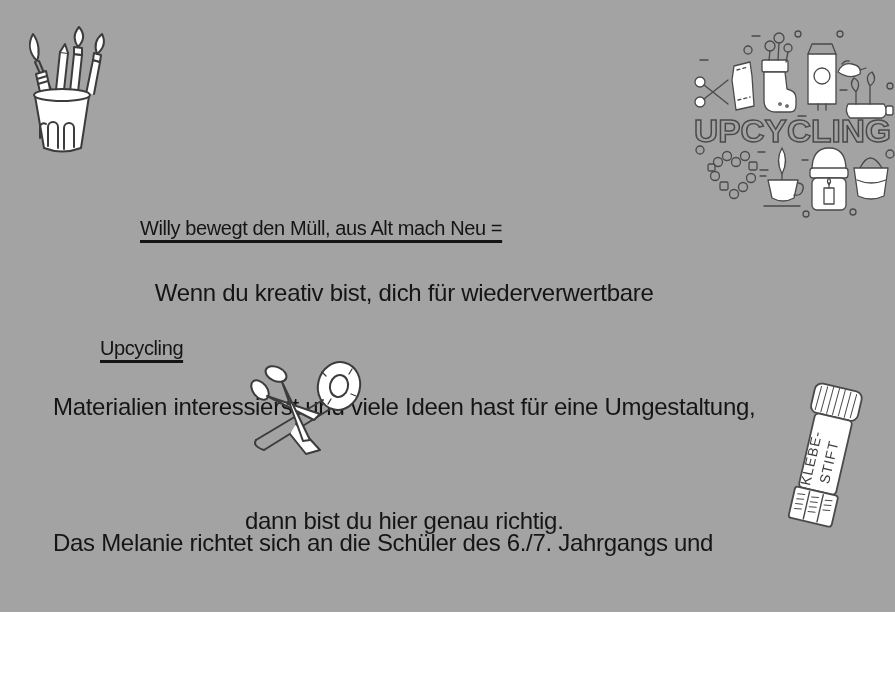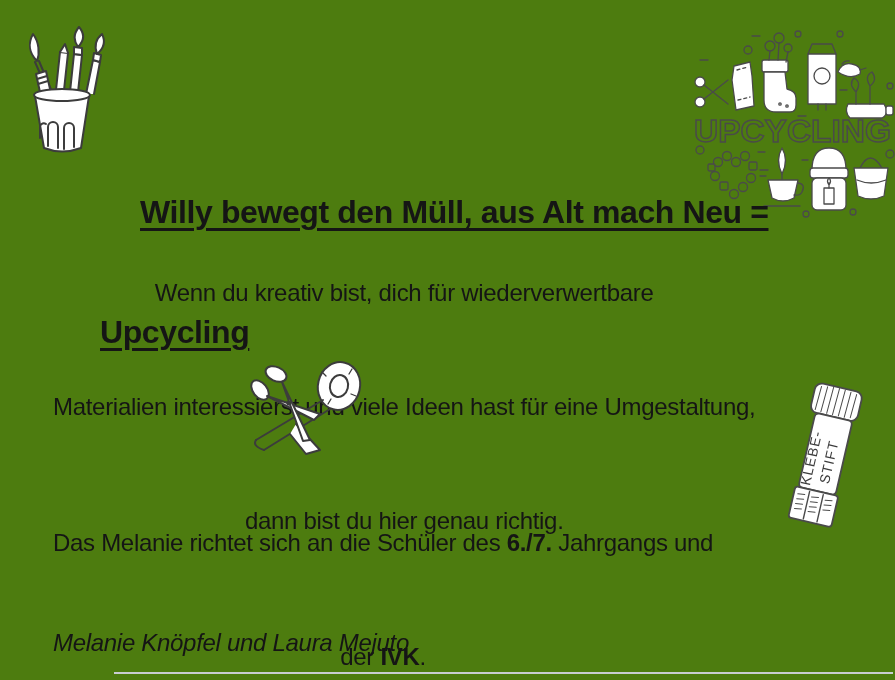--- a/index.html
+++ b/index.html
@@ -1,47 +1,47 @@
 <!DOCTYPE html>
 <html><head>
 <meta charset="utf-8">
 <style>
   html,body{margin:0;padding:0;background:#ffffff;}
   .page{
     position:relative;
-    width:895px;height:680px;
-    background:#4d7c0f;
+    width:895px;height:612px;
+    background:#a3a3a3;
     overflow:hidden;
     font-family:"Liberation Sans", sans-serif;
     color:#151515;
   }
   
   .heading{
-    position:absolute;top:112px;left:100px;width:600px;
-    font-size:32px;line-height:40px;font-weight:bold;
+    position:absolute;top:128px;left:100px;width:600px;
+    font-size:20px;line-height:40px;font-weight:normal;
     letter-spacing:-0.4px;white-space:pre;
   }
   .heading .h-line{display:block;}
   .heading .h-line1{padding-left:40px;}
   .heading .h-underline{
     text-decoration:underline;
     text-decoration-thickness:2.5px;
     text-underline-offset:5px;
   }
   
   .textblock{
     position:absolute;left:53px;
     font-size:24px;line-height:38px;
     letter-spacing:-0.3px;white-space:pre;
   }
   .intro{top:198px;}
   .project{top:448px;}
   .signature{top:624px;font-style:italic;}
   .line{display:block;white-space:pre;text-align:center;}
-  .line b{font-weight:bold;}
+  .line b{font-weight:normal;}
   
   .illus{position:absolute;}
   .illus-cup{left:2px;top:26px;}
   .illus-badge{left:690px;top:20px;}
   .illus-scissors{left:240px;top:356px;}
   .illus-glue{left:762px;top:380px;}
   svg{display:block;}
   .sketch{stroke:#3c3c3c;stroke-width:2;fill:none;stroke-linecap:round;stroke-linejoin:round;}
   .sketch-fill{stroke:#3c3c3c;stroke-width:2;fill:#ffffff;stroke-linecap:round;stroke-linejoin:round;}
   .thin{stroke:#4a4a4a;stroke-width:1.3;fill:none;stroke-linecap:round;stroke-linejoin:round;}

